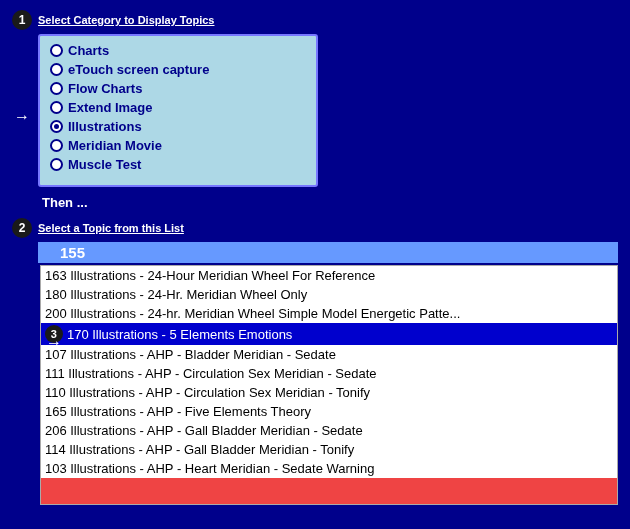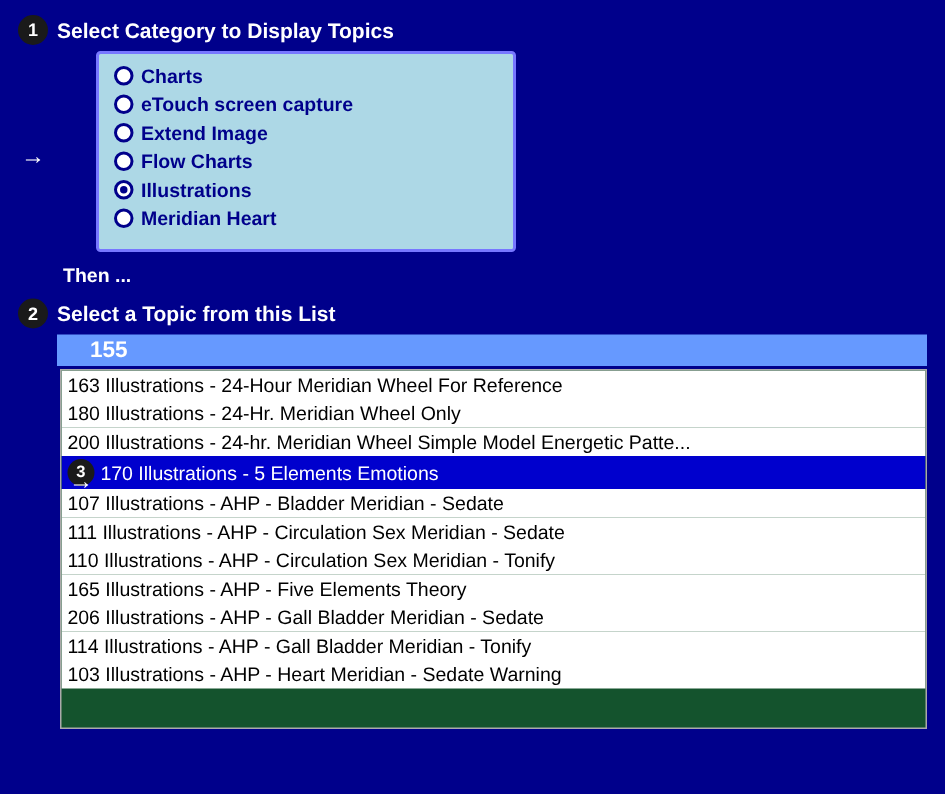--- a/index.html
+++ b/index.html
@@ -26,30 +26,30 @@
       align-items: center;
       justify-content: center;
       font-size: 12px;
       font-weight: bold;
       margin-right: 6px;
       flex-shrink: 0;
     }
     .step-label {
       color: #fff;
       font-weight: bold;
-      font-size: 14px;
+      font-size: 11px;
+      text-decoration: underline;
     }
 
     .category-box {
       background: #ADD8E6;
       border: 2px solid #7777ff;
       border-radius: 3px;
       padding: 6px 10px 10px 10px;
       width: 280px;
-      margin-left: 26px;
       margin-bottom: 8px;
     }
 
     .category-item {
       display: flex;
       align-items: center;
       margin-bottom: 2px;
       cursor: pointer;
       padding: 1px 0;
     }
@@ -112,21 +112,21 @@
       font-weight: bold;
       font-size: 15px;
       padding: 2px 22px;
       margin-bottom: 2px;
       width: 580px;
     }
 
     .topic-list-container {
       width: 580px;
       height: 240px;
-      background: #14532d;
+      background: #ef4444;
       border: 1px solid #aaa;
       overflow-y: scroll;
       position: relative;
     }
 
     .topic-item {
       padding: 2px 4px;
       font-size: 13px;
       color: #000;
       background: #fff;
@@ -205,33 +205,37 @@
     <div class="category-item">
           <div class="radio-circle"></div>
           <span class="category-text">Charts</span>
         </div>
         <div class="category-item">
           <div class="radio-circle"></div>
           <span class="category-text">eTouch screen capture</span>
         </div>
         <div class="category-item">
           <div class="radio-circle"></div>
+          <span class="category-text">Flow Charts</span>
+        </div>
+        <div class="category-item">
+          <div class="radio-circle"></div>
           <span class="category-text">Extend Image</span>
-        </div>
-        <div class="category-item">
-          <div class="radio-circle"></div>
-          <span class="category-text">Flow Charts</span>
         </div>
         <div class="category-item">
           <div class="radio-circle selected"></div>
           <span class="category-text selected-text">Illustrations</span>
         </div>
         <div class="category-item">
           <div class="radio-circle"></div>
-          <span class="category-text">Meridian Heart</span>
+          <span class="category-text">Meridian Movie</span>
+        </div>
+        <div class="category-item">
+          <div class="radio-circle"></div>
+          <span class="category-text">Muscle Test</span>
         </div>
       </div>
   </div>
 
   <div class="then-label">Then ...</div>
 
   <div class="step-row-header">
     <div class="step-badge">2</div>
     <span class="step-label">Select a Topic from this List</span>
   </div>

